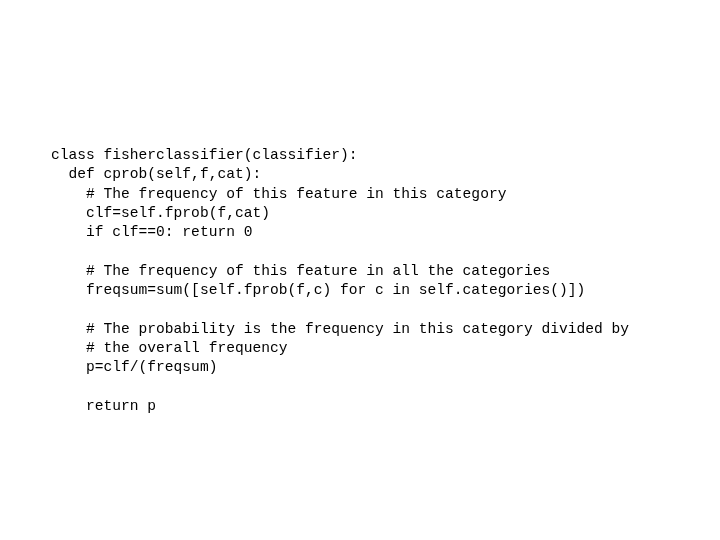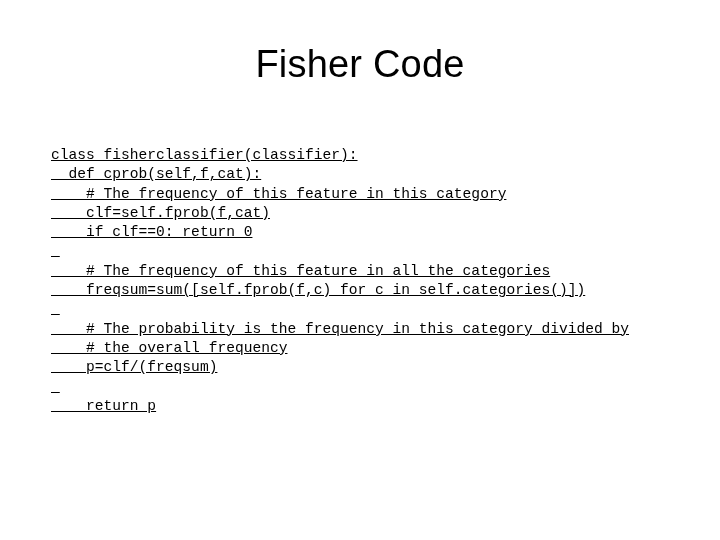--- a/index.html
+++ b/index.html
@@ -38,33 +38,31 @@
     position: absolute;
     left: 51px;
     top: 146px;
     width: 660px;
     font-family: "Liberation Mono", "DejaVu Sans Mono", monospace;
     font-size: 14.6px;
     line-height: 19.3px;
     color: #000000;
     white-space: pre;
     tab-size: 4;
-    text-decoration: underline;
   }
   .code-line {
     display: block;
     white-space: pre;
     min-height: 19.3px;
   }
   .code-line.blank {
     height: 19.3px;
   }
 </style>
 </head>
 <body>
 
 <div id="slide">
 
-  <div id="slide-title">Fisher Code</div>
 
   <div id="code-block"><span class="code-line">class fisherclassifier(classifier):</span><span class="code-line">  def cprob(self,f,cat):</span><span class="code-line">    # The frequency of this feature in this category</span><span class="code-line">    clf=self.fprob(f,cat)</span><span class="code-line">    if clf==0: return 0</span><span class="code-line blank">&nbsp;</span><span class="code-line">    # The frequency of this feature in all the categories</span><span class="code-line">    freqsum=sum([self.fprob(f,c) for c in self.categories()])</span><span class="code-line blank">&nbsp;</span><span class="code-line">    # The probability is the frequency in this category divided by</span><span class="code-line">    # the overall frequency</span><span class="code-line">    p=clf/(freqsum)</span><span class="code-line blank">&nbsp;</span><span class="code-line">    return p</span></div>
 
 </div>
 
 </body></html>

